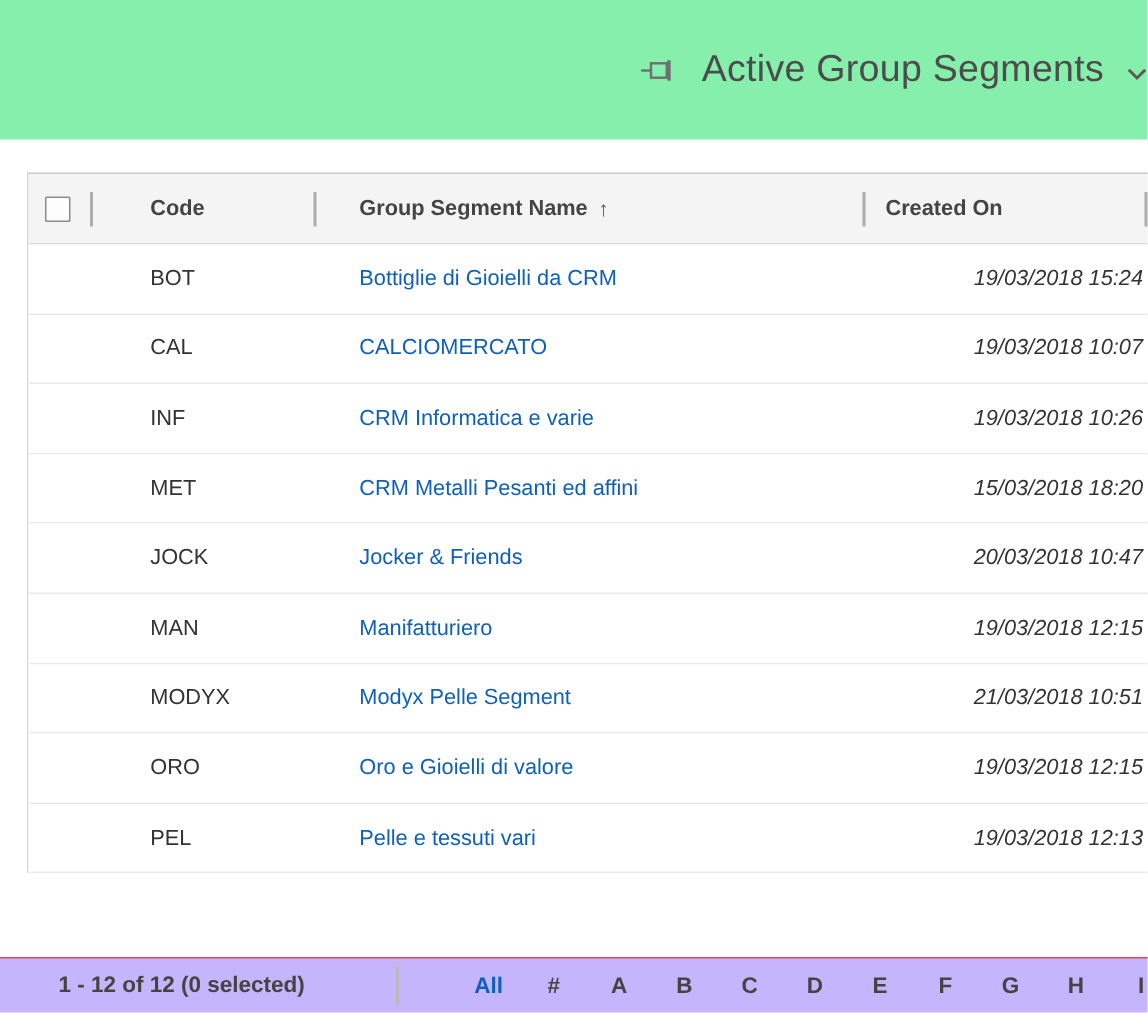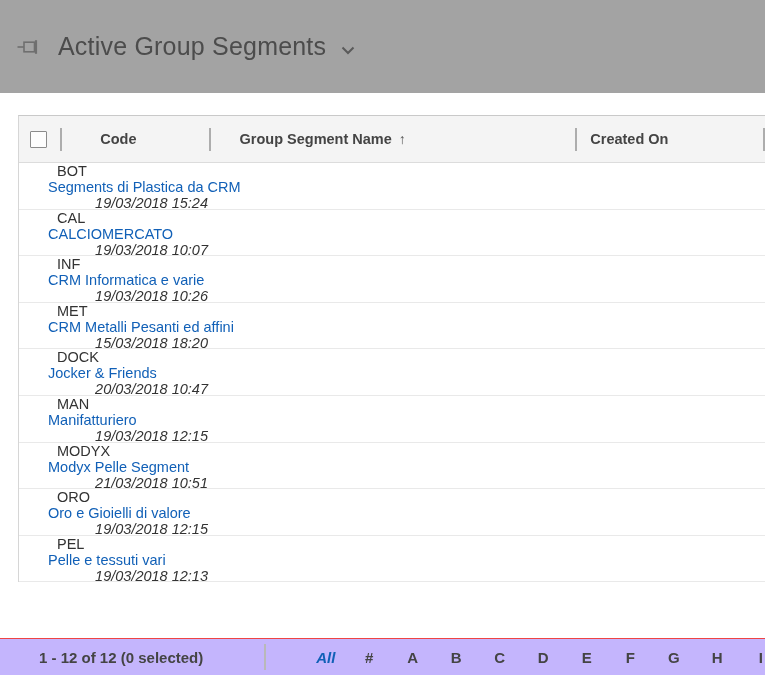--- a/index.html
+++ b/index.html
@@ -1,21 +1,21 @@
 <!DOCTYPE html>
 <html><head>
 <meta charset="utf-8">
 <style>
   * { margin:0; padding:0; box-sizing:border-box; }
   html,body { width:765px; height:675px; overflow:hidden; background:#ffffff;
               font-family:"Liberation Sans", sans-serif; }
 
   
-  .topbar { height:93px; background:#a3a3a3; display:flex; align-items:center;
-            padding-left:16px; }
+  .topbar { height:93px; background:#86efac; display:flex; align-items:center;
+            padding-left:16px;justify-content:flex-end; }
   .pin-btn { width:26px; height:20px; display:flex; align-items:center; cursor:pointer; }
   .view-title { margin-left:16px; font-size:25px; font-weight:300; color:#4c4c4c;
                 letter-spacing:.2px; cursor:pointer; }
   .title-chevron { margin-left:15px; margin-top:6px; cursor:pointer; }
 
   
   .grid { position:absolute; top:115px; left:18px; right:0;
           border-left:1px solid #d6d6d6; border-top:1px solid #c9c9c9; }
   .grid-header { height:47px; background:#f4f4f4; display:flex; align-items:center;
                  border-bottom:1px solid #dcdcdc; }
@@ -25,39 +25,39 @@
            width:2px; background:#adadad; }
   .cb-cell  { width:44px; justify-content:flex-start; padding-left:11px; }
   .col-code { width:131px; padding-left:18px;margin-left:20px; }
   .col-name { width:375px; padding-left:29px; }
   .col-date { width:192px; padding-left:13px; }
   .col-fill { flex:1; }
   .checkbox { width:17px; height:17px; border:1px solid #8b8b8b; background:#fdfdfd;
               border-radius:1px; cursor:pointer; }
   .sort-arrow { margin-left:7px; font-size:14px; font-weight:400; color:#555; }
 
-  .grid-row { height:46.6px; display:flex; background:#fff;
-              border-bottom:1px solid #e9e9e9; cursor:pointer;flex-direction:column; }
+  .grid-row { height:46.6px; display:flex; align-items:center; background:#fff;
+              border-bottom:1px solid #e9e9e9; cursor:pointer; }
   .cell { height:100%; display:flex; align-items:center; font-size:14.5px; color:#333; }
   .cell.cb-cell { border:none; }
   .name-link { color:#1160b7; text-decoration:none; cursor:pointer; }
   .cell.col-date { justify-content:flex-end; padding-left:0; padding-right:3px;font-style:italic; }
 
   
   .footer { position:absolute; left:0; right:0; bottom:0; height:37px;
             background:#c4b5fd; border-top:1px solid #ef4444; }
   .status { position:absolute; left:39px; top:50%; transform:translateY(-50%);
             font-size:15px; font-weight:700; color:#444; }
   .foot-sep { position:absolute; left:264px; top:5px; bottom:5px; width:2px;
               background:#b9b9b9; }
   .jumpbar { position:absolute; left:304px; top:0; bottom:0; display:flex;
              align-items:center; }
   .jump-item { width:43.5px; text-align:center; font-size:15px; font-weight:700;
                color:#444; cursor:pointer; }
-  .jump-item.active { color:#1160b7;font-style:italic; }
+  .jump-item.active { color:#1160b7; }
 </style>
 </head>
 <body>
 
 <div class="topbar">
   <span class="pin-btn">
     <svg width="26" height="18" viewBox="0 0 26 18" fill="none">
       <path d="M1.5 9 H8" stroke="#6f6f6f" stroke-width="1.6"></path>
       <rect x="8" y="4.2" width="10.5" height="9.6" stroke="#6f6f6f" stroke-width="1.6" fill="none"></rect>
       <path d="M20 2.2 V15.8" stroke="#6f6f6f" stroke-width="2.2"></path>
@@ -92,21 +92,21 @@
     </div>
     <div class="hcell col-fill"></div>
   </div>
 
   <div>
 
       <div class="grid-row">
         <div class="cell cb-cell"></div>
         <div class="cell col-code">BOT</div>
         <div class="cell col-name">
-          <a class="name-link">Segments di Plastica da CRM</a>
+          <a class="name-link">Bottiglie di Gioielli da CRM</a>
         </div>
         <div class="cell col-date">19/03/2018 15:24</div>
         <div class="cell col-fill"></div>
       </div>
 
       <div class="grid-row">
         <div class="cell cb-cell"></div>
         <div class="cell col-code">CAL</div>
         <div class="cell col-name">
           <a class="name-link">CALCIOMERCATO</a>
@@ -131,21 +131,21 @@
         <div class="cell col-name">
           <a class="name-link">CRM Metalli Pesanti ed affini</a>
         </div>
         <div class="cell col-date">15/03/2018 18:20</div>
         <div class="cell col-fill"></div>
       </div>
 
 
       <div class="grid-row">
         <div class="cell cb-cell"></div>
-        <div class="cell col-code">DOCK</div>
+        <div class="cell col-code">JOCK</div>
         <div class="cell col-name">
           <a class="name-link">Jocker &amp; Friends</a>
         </div>
         <div class="cell col-date">20/03/2018 10:47</div>
         <div class="cell col-fill"></div>
       </div>
 
       <div class="grid-row">
         <div class="cell cb-cell"></div>
         <div class="cell col-code">MAN</div>

